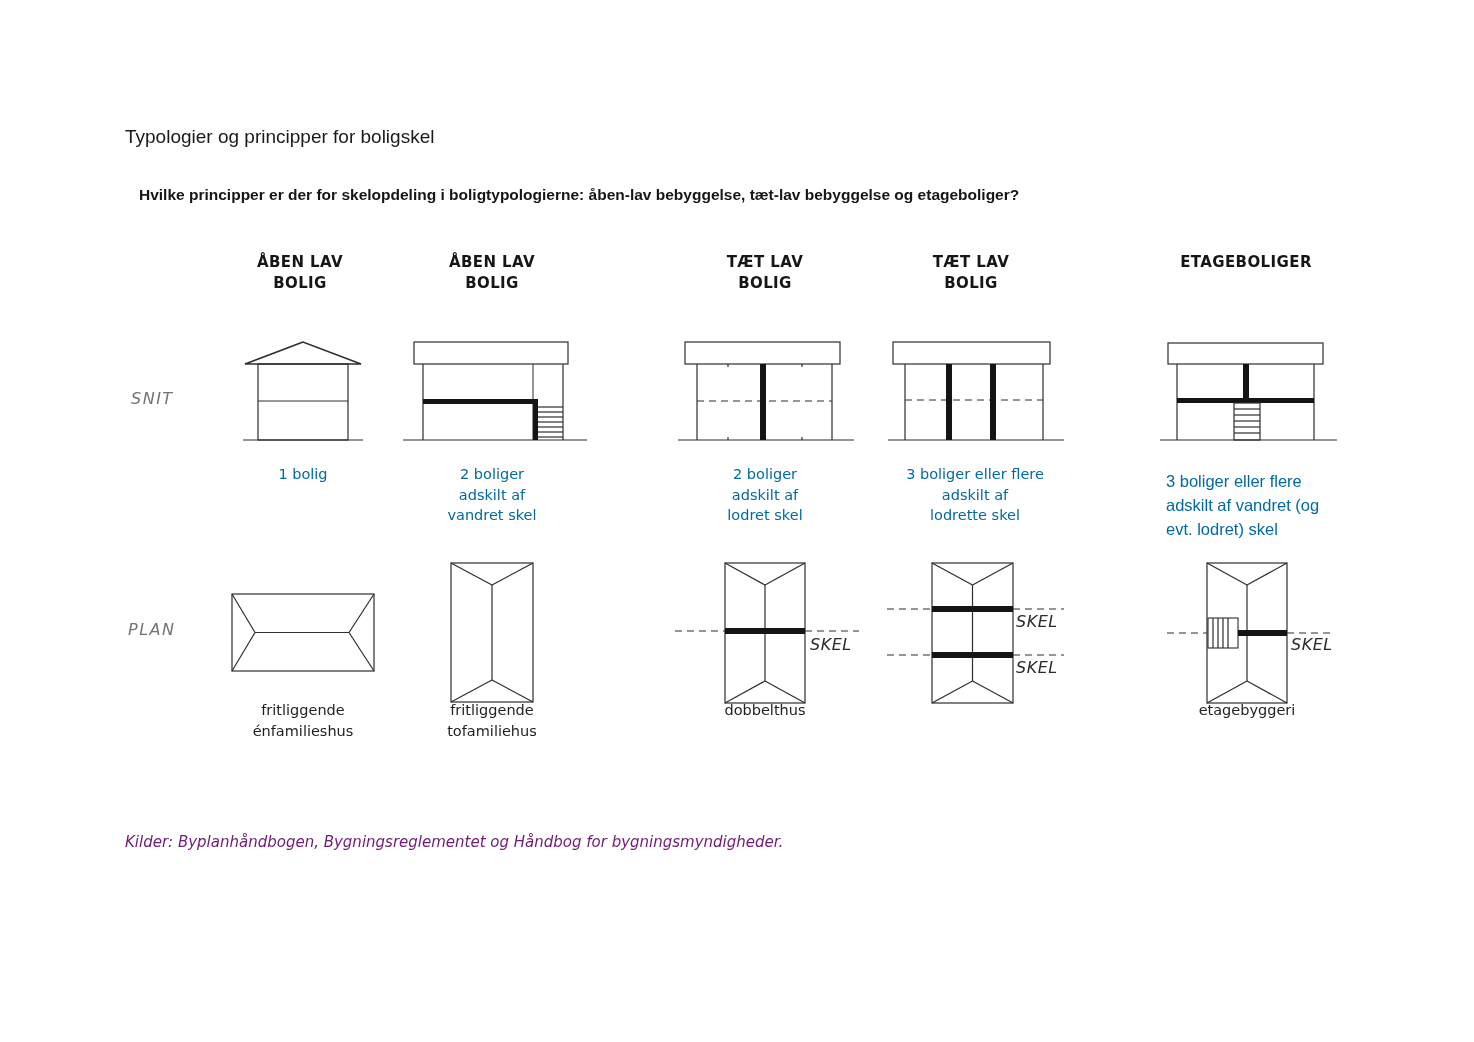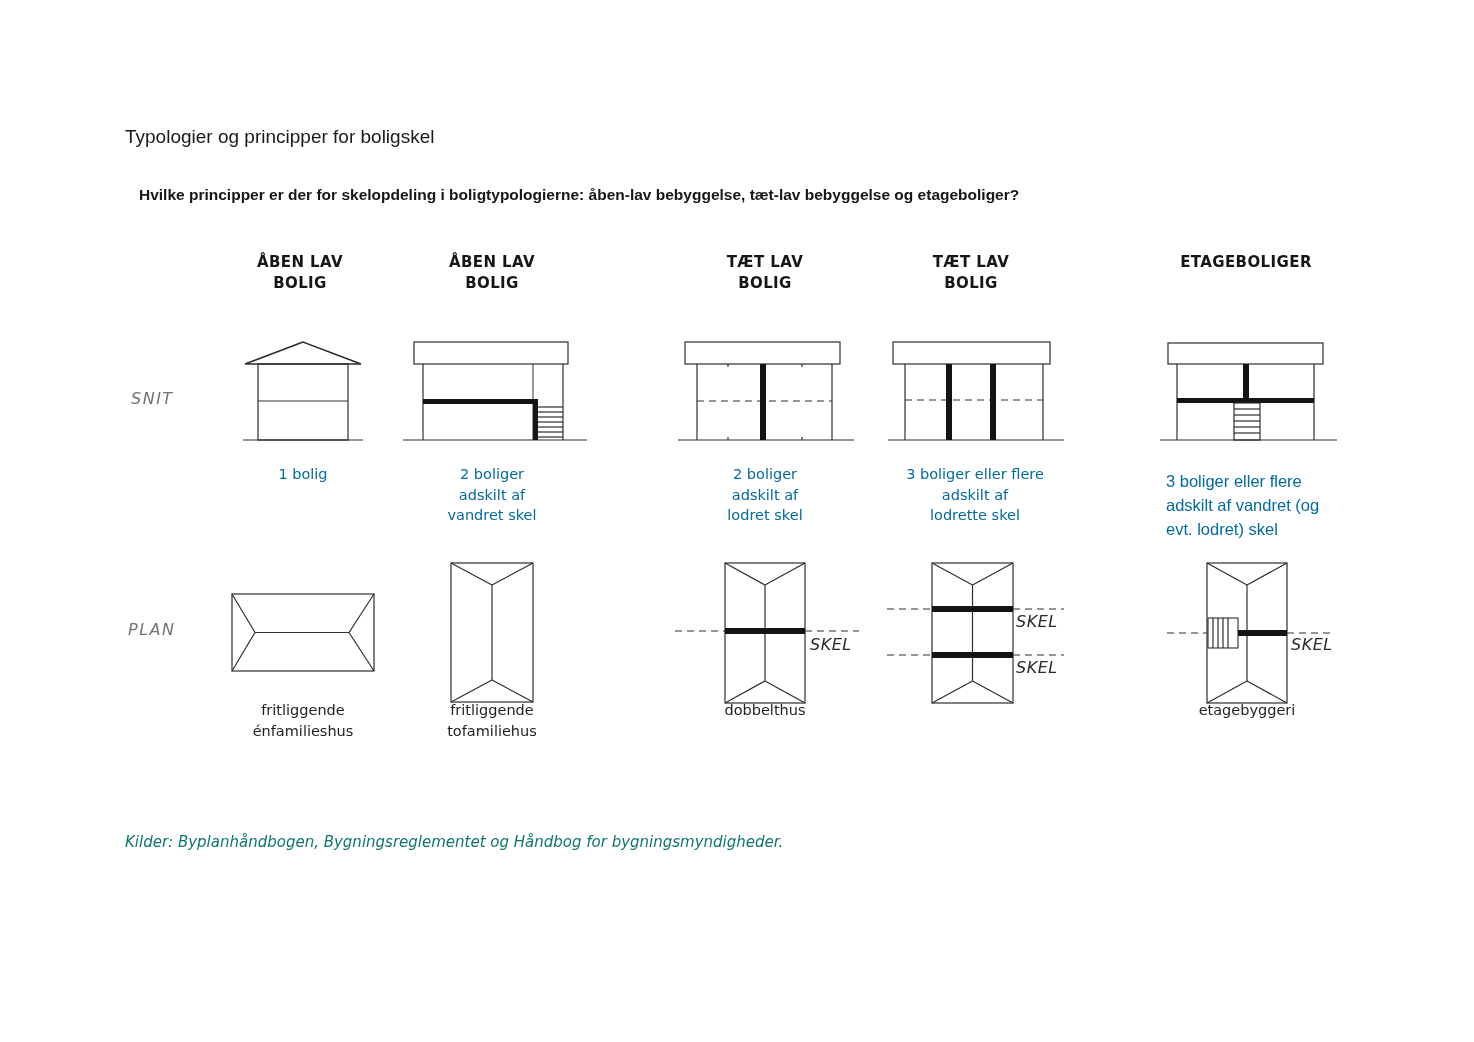--- a/index.html
+++ b/index.html
@@ -26,21 +26,21 @@
   .skel{position:absolute;font-style:italic;font-size:16px;letter-spacing:.5px;color:#2a2a2a;}
 
   .drawing{position:absolute;}
   .drawing path,.drawing line,.drawing rect.outline,.drawing polygon{
     fill:none;stroke:#2e2e2e;stroke-width:1.2;}
   .drawing .thick{fill:#141414;stroke:none;}
   .drawing .dash{stroke-dasharray:7 5;}
   .drawing .thin{stroke-width:1;}
 
   .footer{position:absolute;left:125px;top:829px;margin:0;font-style:italic;
-          font-size:15px;line-height:26px;color:#0f766e;}
+          font-size:15px;line-height:26px;color:#701a75;}
 </style>
 </head>
 <body>
 
 <div class="page">
 
   <h1 class="title">Typologier og principper for boligskel</h1>
   <p class="subtitle">Hvilke principper er der for skelopdeling i boligtypologierne: åben-lav bebyggelse, tæt-lav bebyggelse og etageboliger?</p>
 
   <div class="col-header" style="left:190px;">ÅBEN LAV

